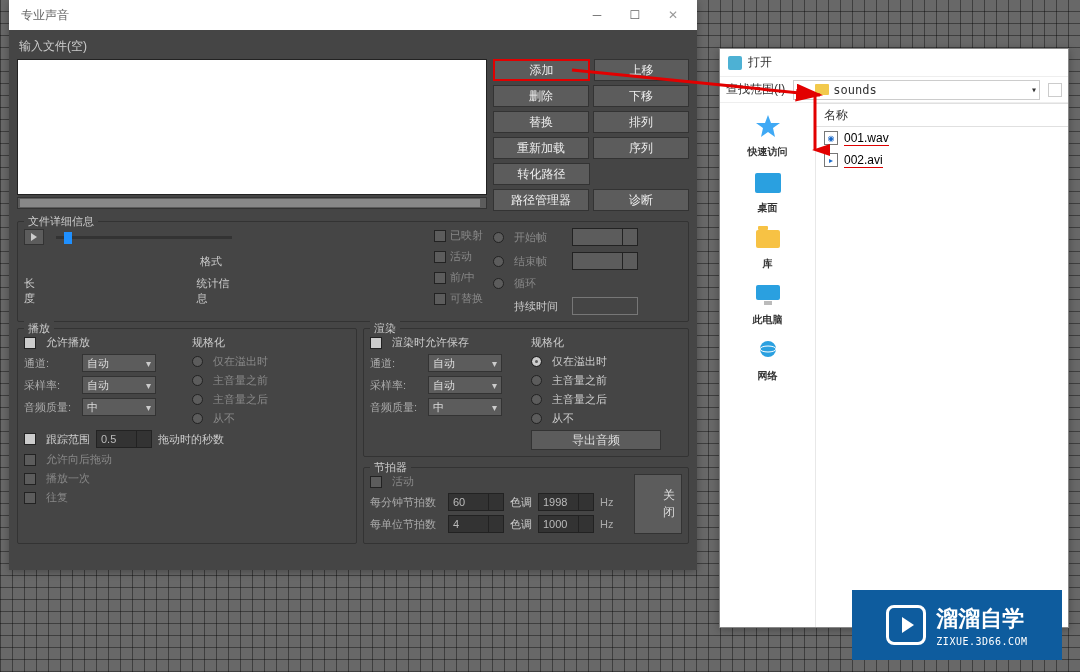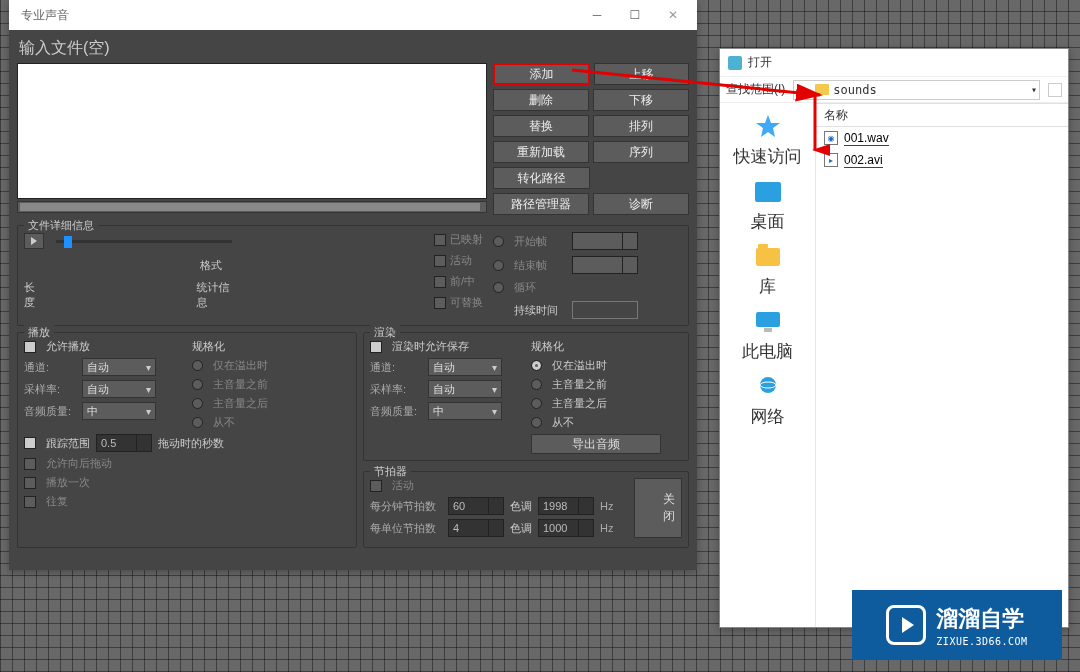--- a/index.html
+++ b/index.html
@@ -6,21 +6,21 @@
     body { width: 1080px; height: 672px; background: #2a2a2a; font-family: "Microsoft YaHei", Arial, sans-serif; font-size: 12px; position: relative; overflow: hidden; }
     .bg-grid { position: absolute; inset: 0; background-image: repeating-linear-gradient(0deg, rgba(0,0,0,0.4) 0 1px, transparent 1px 12px), repeating-linear-gradient(90deg, rgba(0,0,0,0.4) 0 1px, transparent 1px 12px); background-color: #686868; }
 
     .main-window { position: absolute; left: 9px; top: 0; width: 688px; height: 570px; background: #454545; box-shadow: 0 2px 8px rgba(0,0,0,0.3); }
     .titlebar { height: 30px; background: #fff; display: flex; align-items: center; justify-content: space-between; padding: 0 6px 0 12px; color: #666; font-size: 12px; }
     .titlebar-controls { display: flex; gap: 2px; }
     .title-btn { width: 36px; height: 24px; display: flex; align-items: center; justify-content: center; color: #666; }
     .title-btn.close { color: #999; }
 
     .body { color: #ddd; padding: 4px 8px; }
-    .section-label { font-size: 16px; color: #ccc; padding: 4px 2px; }
+    .section-label { font-size: 12px; color: #ccc; padding: 4px 2px; }
     .section-border { border: 1px solid #333; border-radius: 2px; padding: 6px; margin-bottom: 4px; position: relative; }
     .section-border .section-label { position: absolute; top: -8px; left: 6px; background: #454545; padding: 0 4px; font-size: 11px; }
 
     .input-row { display: flex; gap: 6px; }
     .listbox { width: 470px; height: 136px; background: #fff; border: 1px solid #222; }
     .scrollbar-h { height: 12px; background: #5c5c5c; border: 1px solid #333; margin-top: 2px; display: flex; align-items: center; }
     .scrollbar-h .thumb { height: 8px; background: #888; margin-left: 2px; width: 460px; }
     .btn-col { display: flex; flex-direction: column; gap: 4px; flex: 1; }
     .btn-row { display: flex; gap: 4px; }
     .btn { flex: 1; height: 22px; background: #5c5c5c; border: 1px solid #333; color: #eee; display: flex; align-items: center; justify-content: center; font-size: 12px; }
@@ -49,21 +49,21 @@
 
     
     .browser { position: absolute; top: 48px; right: 11px; width: 350px; height: 580px; background: #fff; border: 1px solid #888; box-shadow: 0 2px 8px rgba(0,0,0,0.3); }
     .browser-title { height: 28px; background: #fff; display: flex; align-items: center; padding: 0 8px; border-bottom: 1px solid #eee; gap: 6px; color: #333; font-size: 12px; }
     .browser-row { height: 26px; background: #fff; display: flex; align-items: center; padding: 0 6px; gap: 8px; font-size: 12px; color: #333; border-bottom: 1px solid #eee; }
     .folder-dd { flex: 1; height: 20px; border: 1px solid #ccc; background: #fff; display: flex; align-items: center; padding: 0 21px; gap: 4px; font-family: monospace; position: relative; }
     .folder-dd::after { content: "▾"; position: absolute; right: 2px; color: #333; font-size: 10px; }
     .folder-icon { width: 14px; height: 11px; background: #f2c94c; border-radius: 1px; }
     .browser-body { display: flex; height: calc(100% - 54px); }
     .sidebar { width: 96px; border-right: 1px solid #e8e8e8; display: flex; flex-direction: column; align-items: center; padding-top: 8px; gap: 8px; }
-    .side-item { display: flex; flex-direction: column; align-items: center; gap: 2px; font-size: 17px; color: #333; }
+    .side-item { display: flex; flex-direction: column; align-items: center; gap: 2px; font-size: 10px; color: #333; font-weight: bold; }
     .side-ico { width: 32px; height: 32px; display: flex; align-items: center; justify-content: center; }
     .filelist { flex: 1; }
     .filelist-header { height: 24px; display: flex; align-items: center; padding: 0 8px; border-bottom: 1px solid #e0e0e0; border-top: 1px solid #e0e0e0; font-size: 12px; color: #333; background: #fff; }
     .file-row { height: 22px; display: flex; align-items: center; padding: 0 8px; gap: 6px; font-size: 12px; }
     .file-ico { width: 14px; height: 14px; border: 1px solid #777; background: #fff; display: flex; align-items: center; justify-content: center; font-size: 8px; color: #1d6bc9; }
 
     
     .arrow-svg { position: absolute; left: 490px; top: 55px; pointer-events: none; }
     .red-arrow-down { position: absolute; left: 800px; top: 90px; pointer-events: none; }
 

